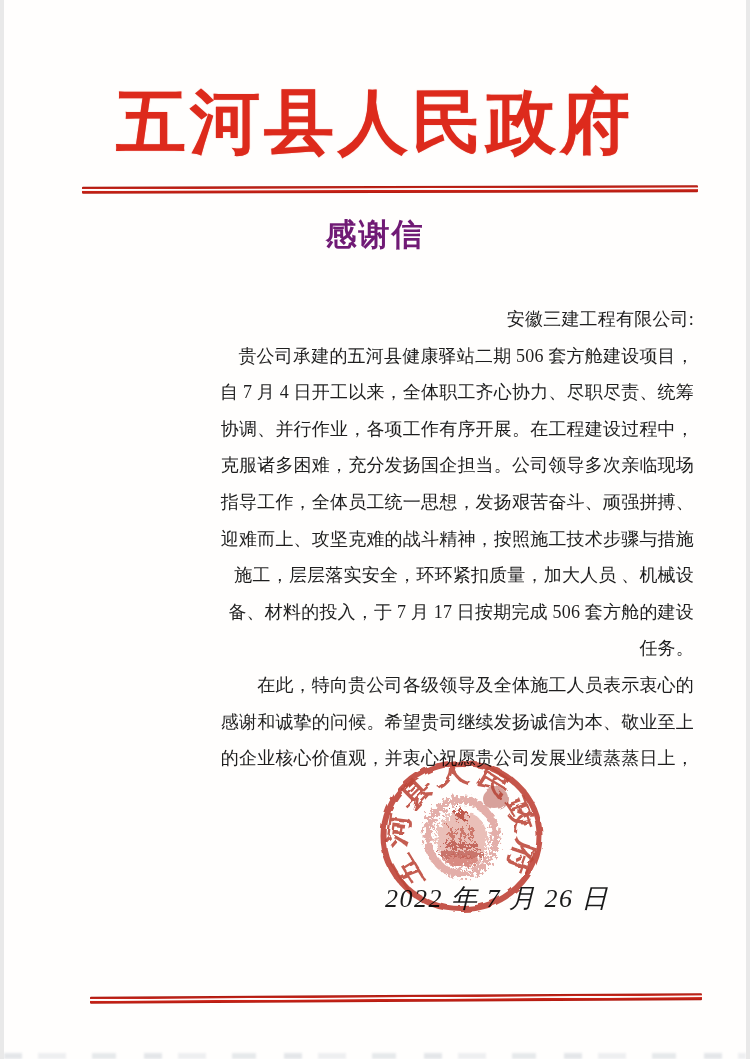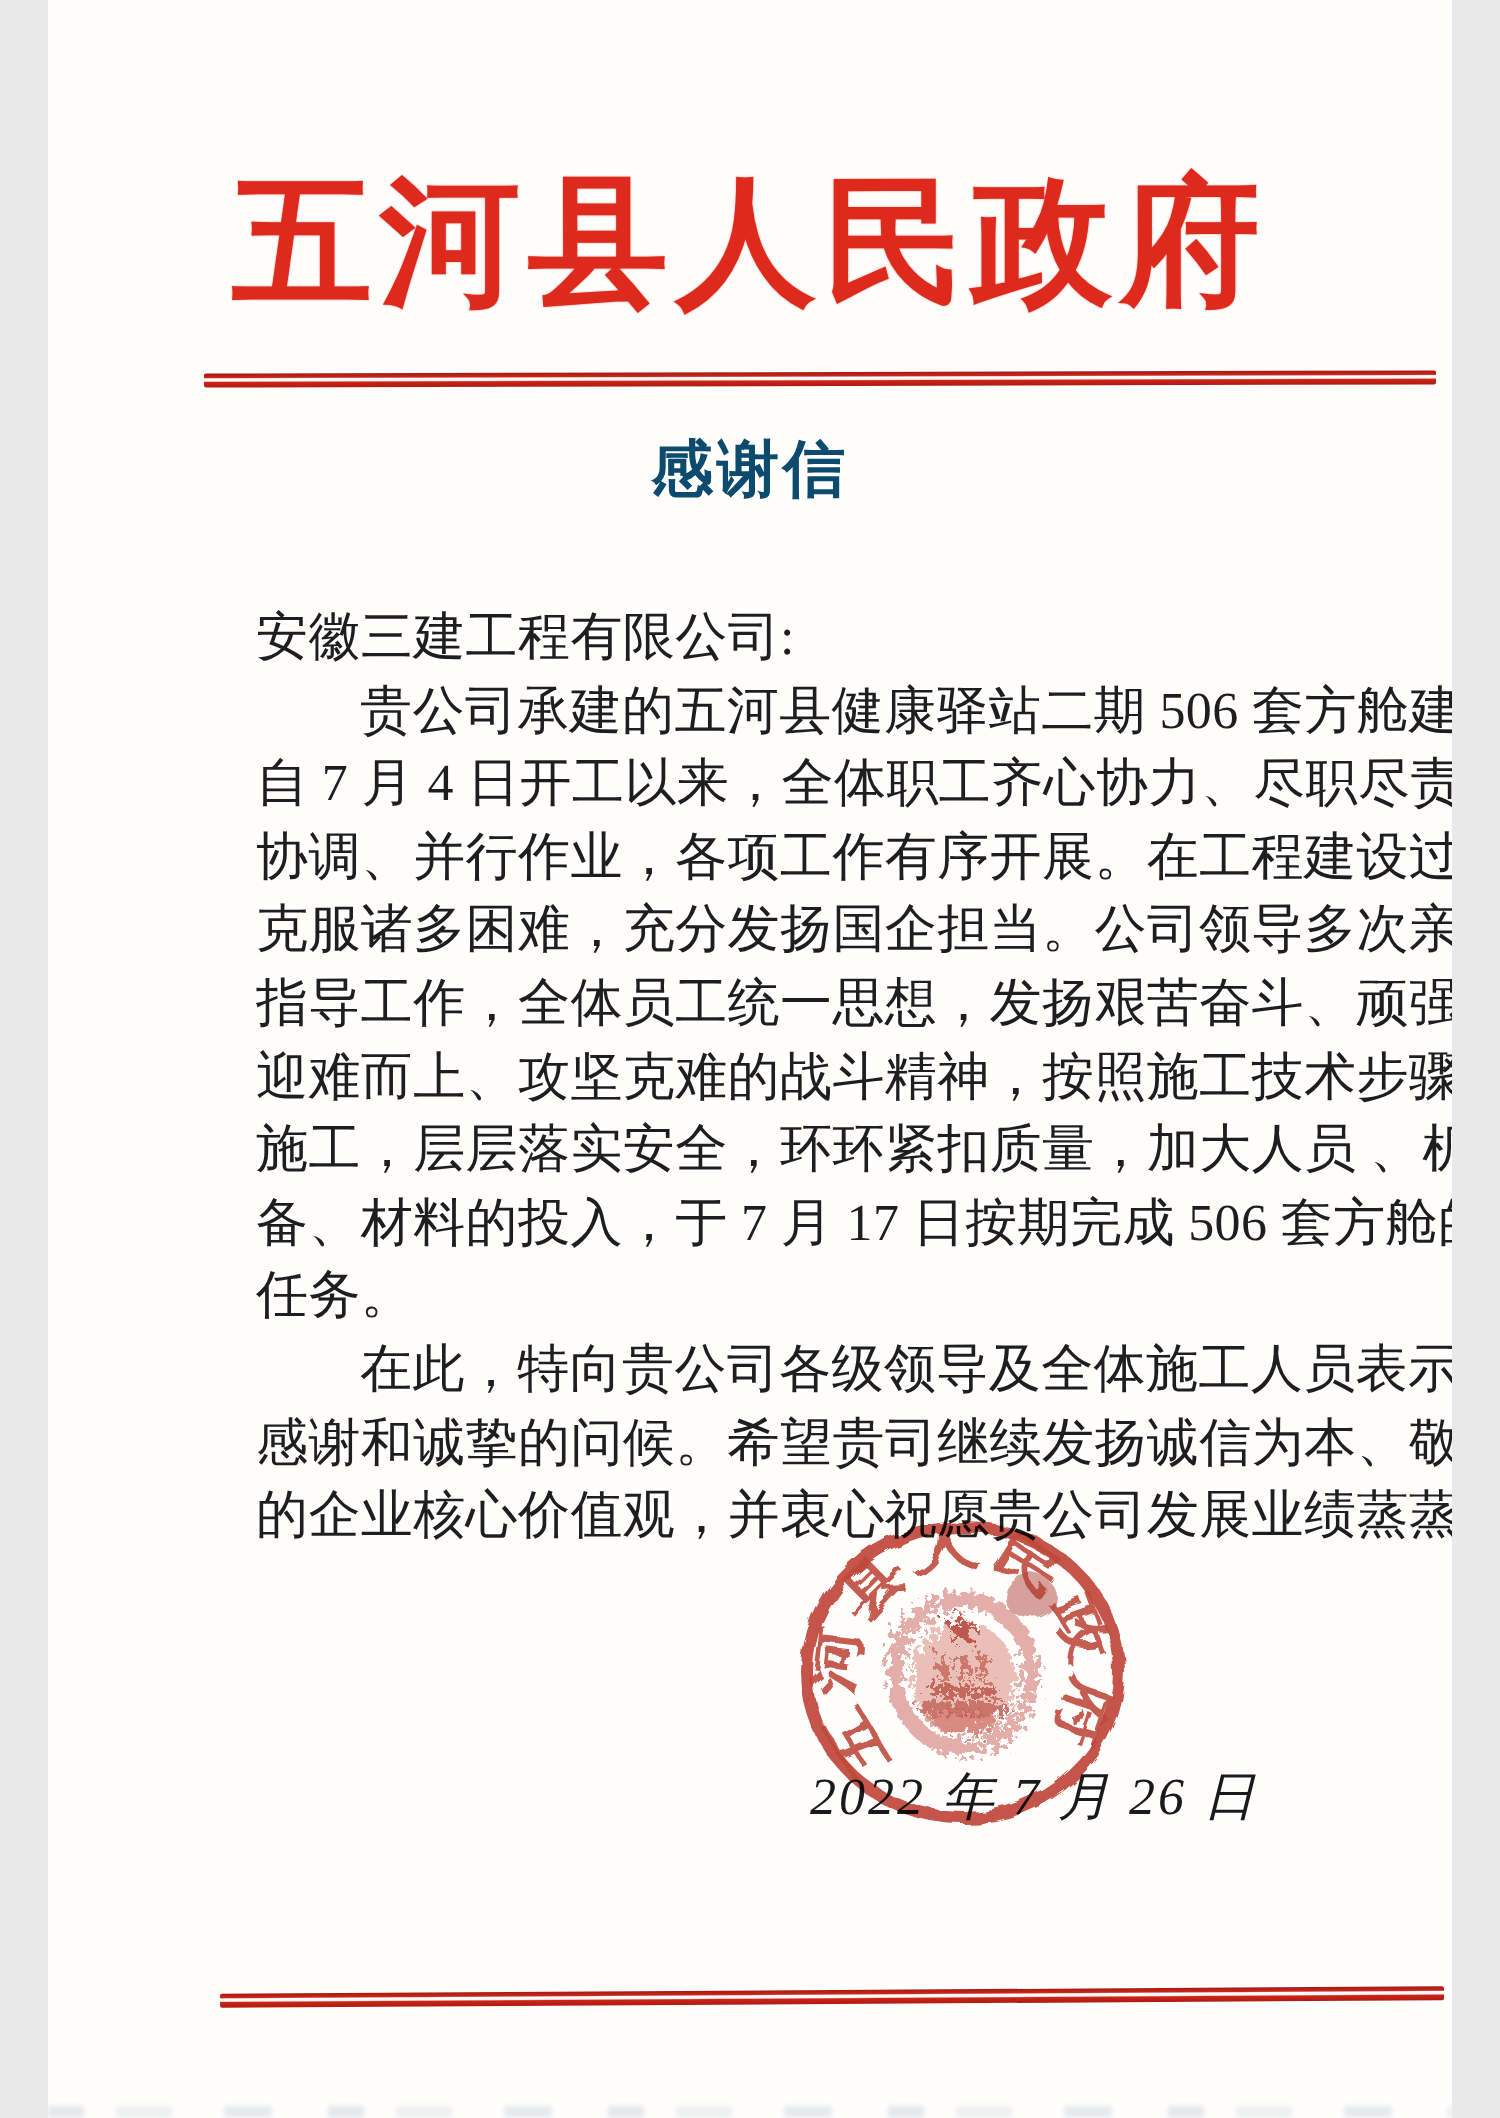--- a/index.html
+++ b/index.html
@@ -1,23 +1,22 @@
 <!DOCTYPE html>
 <html><head>
 <meta charset="utf-8">
 <style>
   html,body{margin:0;padding:0;background:#e9e9e9;}
   .page{
     position:relative;
-    width:682px;height:1059px;
+    width:742px;height:1059px;
     margin:0 auto;
     background:#fffefd;
     overflow:hidden;
     font-family:"Liberation Serif","DejaVu Serif",serif;
-    padding-left:20px;
   }
   .org-title{
     position:absolute;top:86px;left:0;right:0;
     text-align:center;
     font-size:70px;line-height:74px;
     font-weight:bold;
     color:#dd2a1c;
     letter-spacing:4px;
     text-shadow:0 0 1px rgba(221,42,28,.55);
     white-space:nowrap;
@@ -31,28 +30,29 @@
       #cc2418 4.4px,#b01a10 7px);
     border-radius:1px;
   }
   .rule-top{top:186px;left:78px;width:616px;transform:rotate(-0.15deg);}
   .rule-bottom{top:995px;left:86px;width:612px;transform:rotate(-0.35deg);}
   .letter-title{
     position:absolute;top:218px;left:0;right:0;
     text-align:center;
     font-size:31px;line-height:34px;
     font-weight:bold;
-    color:#0c4a6e;
+    color:#701a75;
     letter-spacing:2px;
   }
   .body-text{
     position:absolute;top:301px;left:104px;width:586px;
-    font-size:26px;line-height:36.6px;
+    font-size:18px;line-height:36.6px;
     color:#1e1e1e;
     letter-spacing:0.2px;
+    text-align:right;
   }
   .body-text .line{white-space:nowrap;}
   .body-text .line.indent{text-indent:52px;}
   .date-line{
     position:absolute;top:881px;left:381px;
     font-size:26px;color:#1a1a1a;
     letter-spacing:1.5px;
     white-space:nowrap;
     z-index:1;
     font-style:italic;

